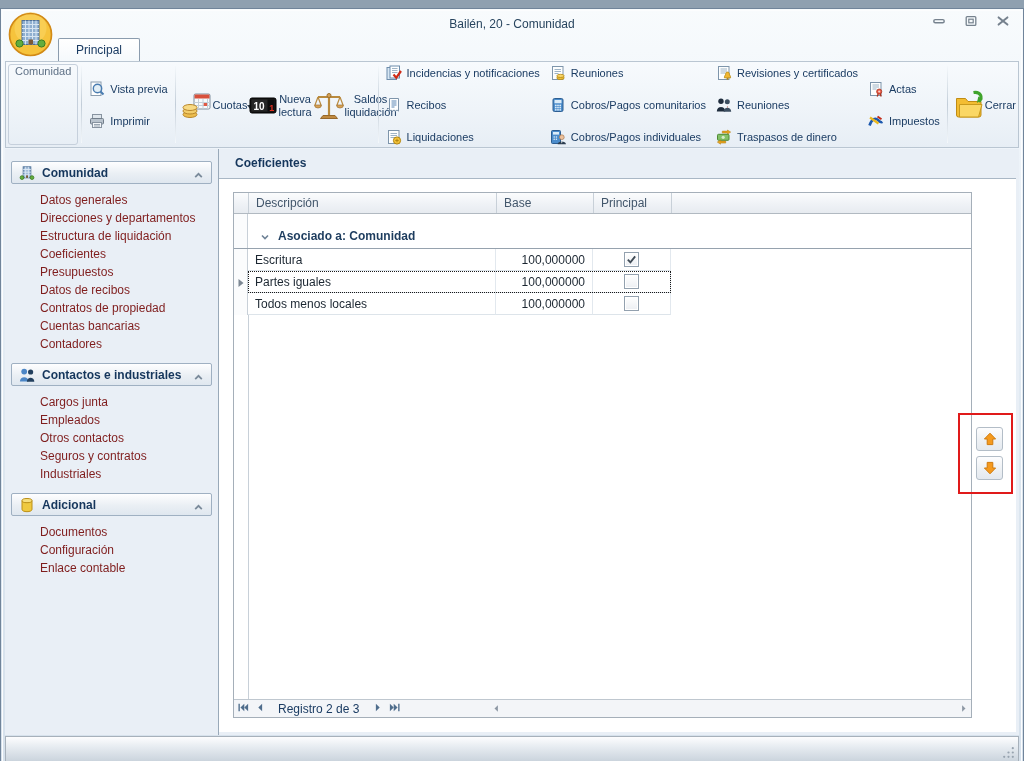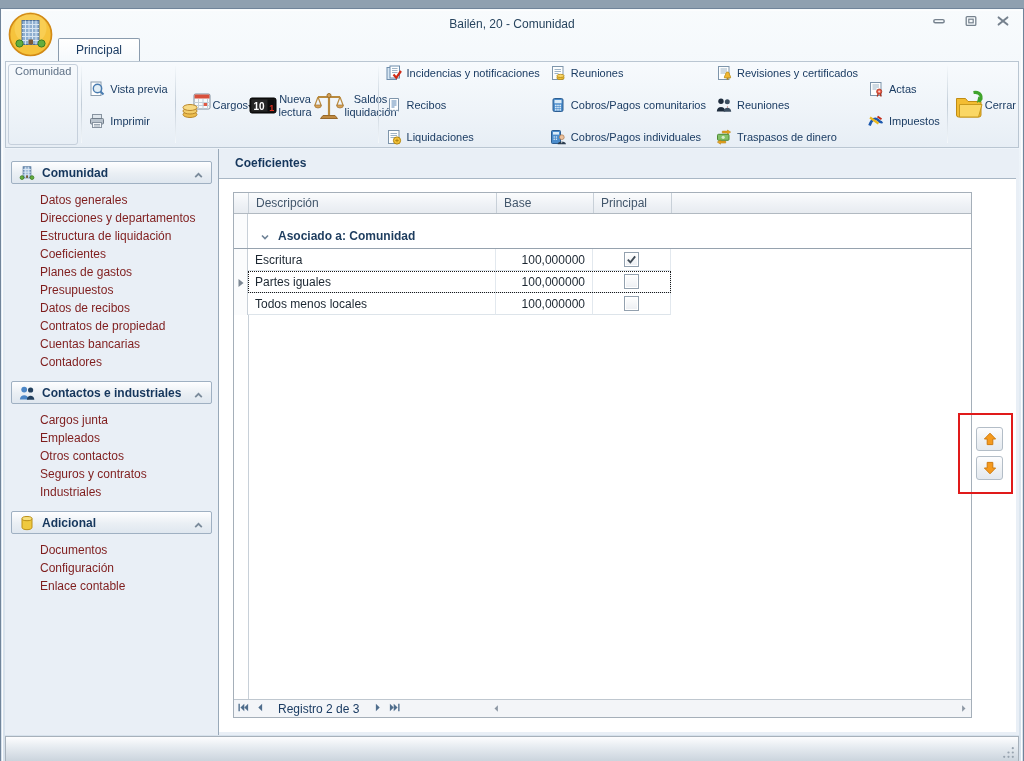--- a/index.html
+++ b/index.html
@@ -201,21 +201,21 @@
       <div class="bigbtn">
         <span class="icon32"><svg viewBox="0 0 32 32">
             <rect x="13" y="5" width="16" height="15" rx="1.5" fill="#f7fafc" stroke="#7e8e9e"></rect>
             <rect x="13.5" y="5.5" width="15" height="4" fill="#d8503c"></rect>
             <path d="M17.5 10v10M22 10v10M26.5 10v10M13 13.5h16M13 16.5h16" stroke="#c3cfd9" stroke-width="1"></path>
             <rect x="22.7" y="14" width="3.4" height="3" fill="#e05844"></rect>
             <ellipse cx="9" cy="25.5" rx="7" ry="3" fill="#edbd4d" stroke="#b9872b"></ellipse>
             <ellipse cx="9" cy="22" rx="7" ry="3" fill="#f3cd6a" stroke="#b9872b"></ellipse>
             <ellipse cx="9" cy="18.5" rx="7" ry="3" fill="#f7da85" stroke="#b9872b"></ellipse>
           </svg></span>
-        <span>Cargos</span>
+        <span>Cuotas</span>
         <span class="drop-caret"></span>
       </div>
       <div class="bigbtn">
         <span class="icon32"><svg viewBox="0 0 32 32">
             <rect x="3" y="9" width="26" height="15" rx="2" fill="#151515" stroke="#000"></rect>
             <rect x="4.5" y="10.5" width="23" height="12" fill="#262626"></rect>
             <rect x="20.5" y="10.5" width="7" height="12" fill="#0d0d0d"></rect>
             <text x="6.5" y="20.5" font-family="sans-serif" font-size="10" font-weight="bold" fill="#fff">10</text>
             <text x="22.3" y="21.8" font-family="sans-serif" font-size="9" font-weight="bold" fill="#e03020">1</text>
           </svg></span>
@@ -383,21 +383,20 @@
               </svg></span>
             <span class="lbl">Comunidad</span>
             <span class="section-chev"><svg viewBox="0 0 10 10">
                 <path d="M2 6.5l3-3 3 3" fill="none" stroke="#7a8a9a" stroke-width="1.6"></path>
               </svg></span>
           </div>
           <div class="side-item">Datos generales</div>
           <div class="side-item">Direcciones y departamentos</div>
           <div class="side-item">Estructura de liquidación</div>
           <div class="side-item">Coeficientes</div>
-          <div class="side-item">Planes de gastos</div>
           <div class="side-item">Presupuestos</div>
           <div class="side-item">Datos de recibos</div>
           <div class="side-item">Contratos de propiedad</div>
           <div class="side-item">Cuentas bancarias</div>
           <div class="side-item">Contadores</div>
         </div>
         <div class="section">
           <div class="section-header">
             <span class="icon16"><svg viewBox="0 0 16 16">
                 <circle cx="5.2" cy="4.6" r="2.9" fill="#4c86c6"></circle>

